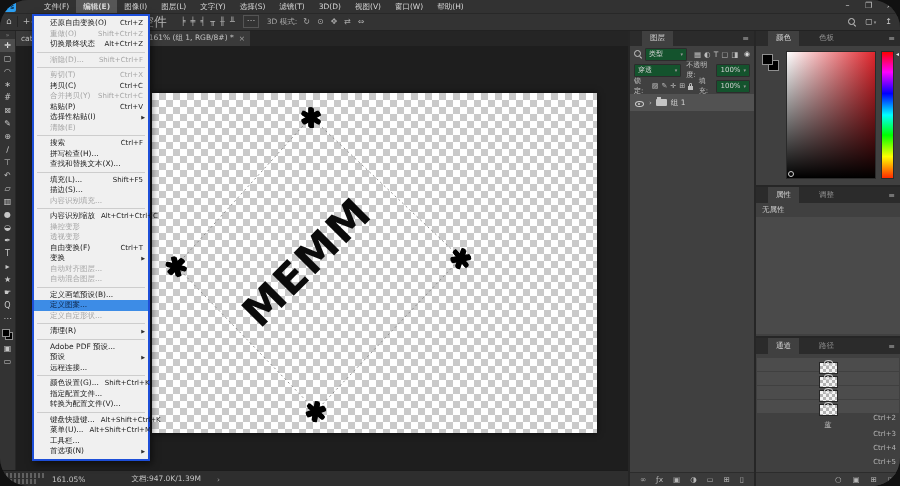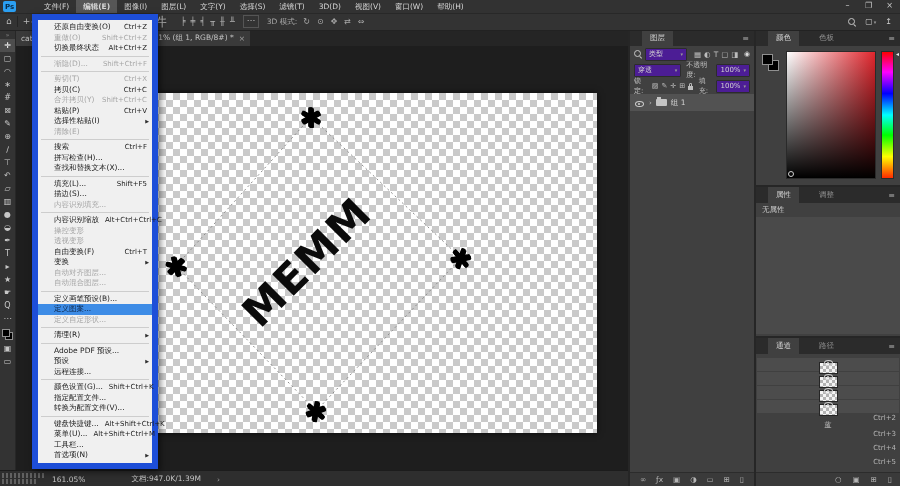--- a/index.html
+++ b/index.html
@@ -1,17 +1,17 @@
 <!DOCTYPE html>
 <html><head>
 <meta charset="utf-8">
 <style>
   html,body{margin:0;padding:0;background:#111;}
   #app{position:relative;width:900px;height:486px;background:#262626;overflow:hidden;
-       font-family:"DejaVu Sans","Liberation Sans",sans-serif;color:#cfcfcf;font-size:8px;
+       font-family:"DejaVu Sans","Liberation Sans",sans-serif;color:#cfcfcf;font-size:8px;border-radius:28px;
        -webkit-font-smoothing:antialiased;}
 
   
   .titlebar{position:absolute;left:0;top:0;width:900px;height:13px;background:#323232;
             display:flex;align-items:center;border-bottom:1px solid #282828;z-index:20;}
   .ps-logo{width:13px;height:11px;margin-left:3px;background:#2b9ff2;color:#062a47;font-size:7px;
            font-weight:bold;display:flex;align-items:center;justify-content:center;border-radius:2px;flex:none;}
   .tb-menus{display:flex;margin-left:21px;height:13px;}
   .tb-menu{padding:0 7px;line-height:13px;font-size:7.5px;color:#d8d8d8;white-space:nowrap;}
   .tb-menu.open{background:#565656;font-weight:bold;}
@@ -73,21 +73,21 @@
   .wm2{top:8px;width:34px;}
 
   
   .panel{position:absolute;background:#404040;}
   .p-tabs{height:16px;background:#2b2b2b;display:flex;align-items:center;font-size:7.5px;}
   .p-tab{padding:0 8px;height:16px;line-height:16px;background:#404040;color:#d6d6d6;margin-left:12px;}
   .p-tab.inactive{background:transparent;color:#949494;}
   .p-menu{margin-left:auto;padding-right:5px;color:#b0b0b0;font-size:8px;}
 
   .l-row{display:flex;align-items:center;gap:3px;padding:0 4px;height:16px;color:#c2c2c2;font-size:7px;}
-  .field{background:#4c1d95;border:1px solid #2c2c2c;border-radius:1px;height:11px;display:flex;
+  .field{background:#14532d;border:1px solid #2c2c2c;border-radius:1px;height:11px;display:flex;
          align-items:center;gap:2px;padding:0 3px;color:#d2d2d2;}
   .filt-icons{display:flex;gap:3px;margin-left:4px;font-size:7.5px;color:#bdbdbd;align-items:center;}
   .lock-icons{display:flex;gap:3px;font-size:7px;color:#bdbdbd;align-items:center;}
   .mlock{display:inline-block;width:5px;height:4px;background:#bdbdbd;position:relative;margin-top:3px;}
   .mlock::before{content:'';position:absolute;left:1px;top:-3px;width:3px;height:3px;
                  border:1px solid #bdbdbd;border-bottom:none;border-radius:2px 2px 0 0;box-sizing:border-box;}
   .layer-row{display:flex;align-items:center;gap:4px;height:17px;padding:0 3px;font-size:7.5px;color:#d4d4d4;}
   .layer-row.selected{background:#525252;}
   .eyebox{width:12px;height:12px;display:flex;align-items:center;justify-content:center;flex:none;}
   .eye{display:inline-block;width:9px;height:8px;position:relative;}
@@ -124,21 +124,21 @@
 
   
   .ch-rows{padding-top:3px;}
   .ch-row{display:flex;align-items:center;gap:4px;height:13px;margin:1px 1px;background:#4c4c4c;
           font-size:7px;color:#d0d0d0;padding:0 3px;flex-direction:column;}
   .thumb-ck{width:17px;height:10px;border:1px solid #252525;flex:none;
             background:repeating-conic-gradient(#b3b3b3 0% 25%,#f4f4f4 0% 50%) 0 0/6px 6px;}
   .ch-short{margin-left:auto;color:#b5b5b5;margin-top:24px;}
 
   
-  .menu{position:absolute;left:32px;top:14px;width:114px;background:#f0f0f0;border:6px solid #1d4ed8;
+  .menu{position:absolute;left:32px;top:14px;width:114px;background:#f0f0f0;border:2px solid #1d4ed8;
         box-shadow:2px 3px 7px rgba(0,0,0,.55);z-index:100;padding:2px 0;}
   .mi{display:flex;align-items:center;height:10.5px;padding:0 5px 0 16px;font-size:7.5px;color:#1b1b1b;
       position:relative;white-space:nowrap;}
   .mi-short{margin-left:auto;padding-left:6px;font-size:7px;}
   .mi-arrow{position:absolute;right:3px;font-size:5px;color:#2e2e2e;line-height:10px;}
   .mi.disabled{color:#a6a6a6;}
   .mi.disabled .mi-arrow{color:#a6a6a6;}
   .mi.highlight{background:#3d8ce6;color:#0d2547;}
   .msep{height:1px;background:#cdcdcd;margin:2px 3px;}
 </style>

